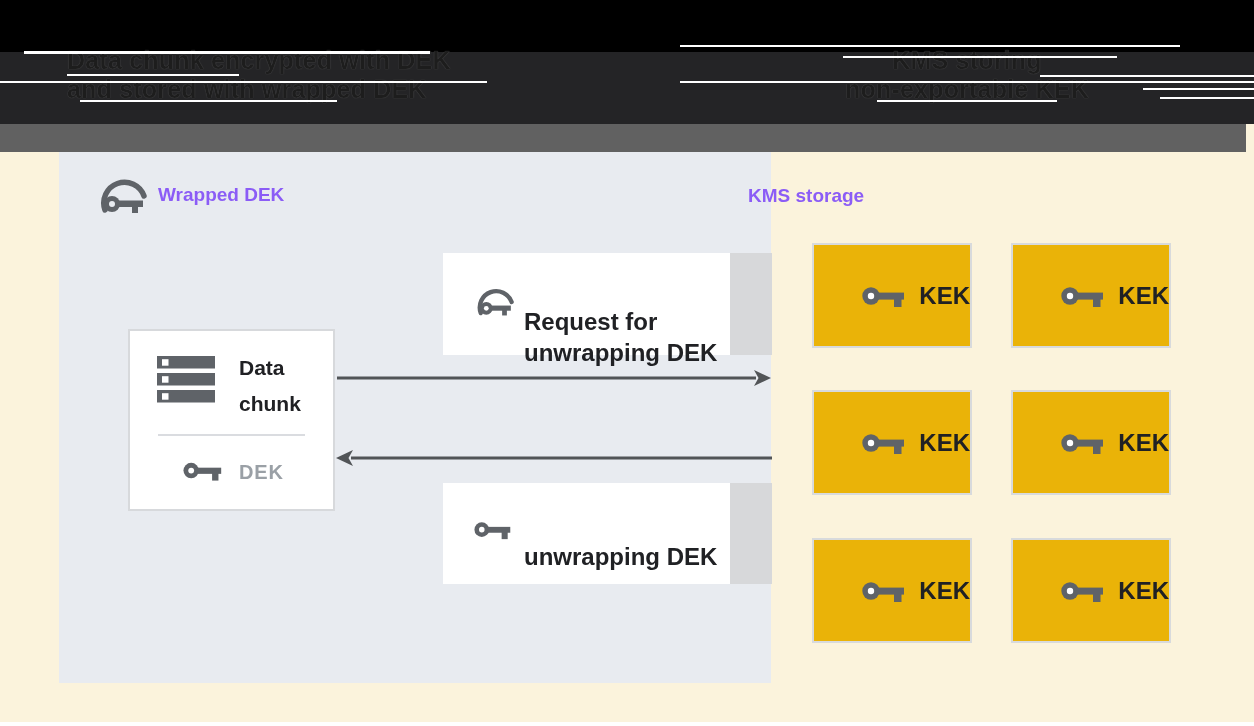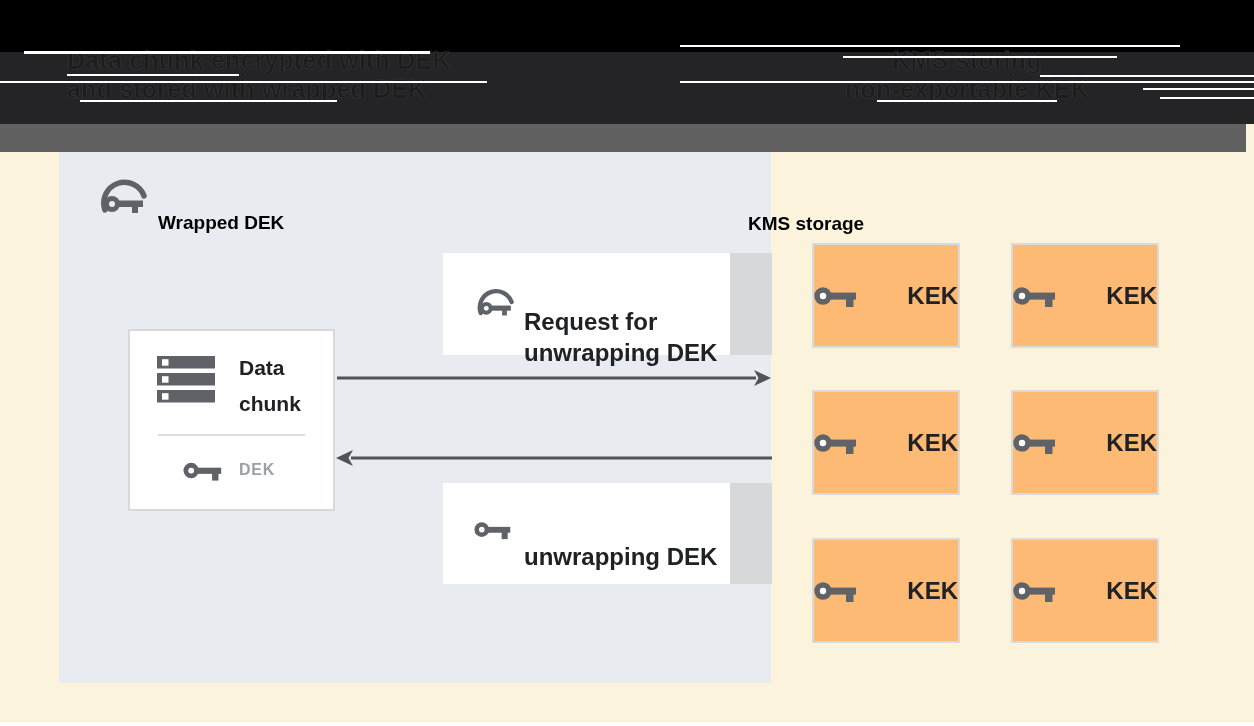--- a/index.html
+++ b/index.html
@@ -19,45 +19,45 @@
     text-shadow:0 0 1px rgba(255,255,255,.28);
     white-space:nowrap;
   }
   .caption-left{left:67px;top:46px;text-align:left;}
   .caption-right{left:767px;top:46px;width:400px;text-align:center;}
   .stripe{position:absolute;height:2.5px;background:#ffffff;display:block;}
   .band-gray{left:0;top:124px;width:1246px;height:28px;background:#616161;}
   .bottom-strip{left:0;top:722px;width:1254px;height:4px;background:#ffffff;}
   
   .panel-blue{left:59px;top:152px;width:712px;height:531px;background:#E8EBF0;}
-  .panel-title{font-size:19px;color:#000000;white-space:nowrap;margin-top:28px;}
+  .panel-title{font-size:19px;color:#8b5cf6;white-space:nowrap;}
   .wrapped-title{left:158px;top:184px;}
   .kms-title{left:748px;top:185px;}
   
   .data-chunk-box{
     left:128px;top:329px;width:207px;height:182px;box-sizing:border-box;
     background:#fff;border:2px solid #D7D9DC;
   }
   .dc-label{left:239px;top:350px;font-size:21px;line-height:36px;color:#202124;}
   .dc-divider{left:158px;top:434px;width:147px;height:2px;background:#DADCE0;}
-  .dek-label{left:239px;top:461px;font-size:16px;letter-spacing:.8px;color:#9AA0A6;}
+  .dek-label{left:239px;top:461px;font-size:20px;letter-spacing:.8px;color:#9AA0A6;}
   
   .msg-box{width:287px;background:#fff;}
   .req-box{left:443px;top:253px;height:102px;}
   .ret-box{left:443px;top:483px;height:101px;}
   .shadow-strip{width:42px;background:#D7D8DA;left:730px;}
   .req-strip{top:253px;height:102px;}
   .ret-strip{top:483px;height:101px;}
   .msg-text{font-size:24px;line-height:31px;color:#202124;white-space:nowrap;margin-top:36px;}
   .req-text{left:524px;top:270px;}
   .ret-text{left:524px;top:505px;}
   
   .kek-tile{
-    width:148px;height:105px;box-sizing:border-box;background:#fdba74;
-    border:2px solid #D8DADC;display:flex;align-items:center;justify-content:space-between;gap:13px;
+    width:160px;height:105px;box-sizing:border-box;background:#eab308;
+    border:2px solid #D8DADC;display:flex;align-items:center;justify-content:flex-end;gap:13px;
   }
   .kek-label{font-size:24px;color:#202124;}
   .icon{display:block;}
 </style>
 </head>
 <body>
 
 <div id="stage">
 
   <div class="abs band-black"></div>

